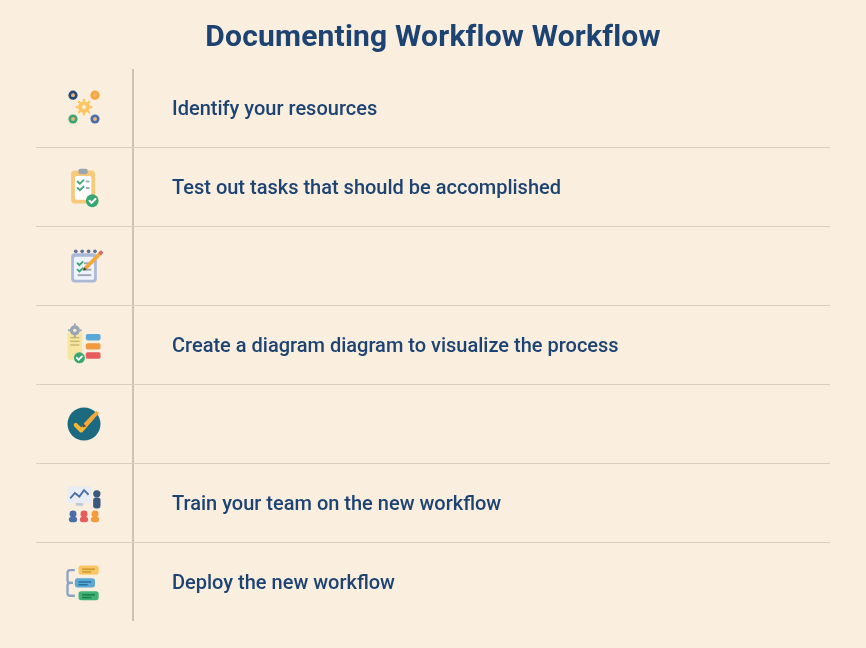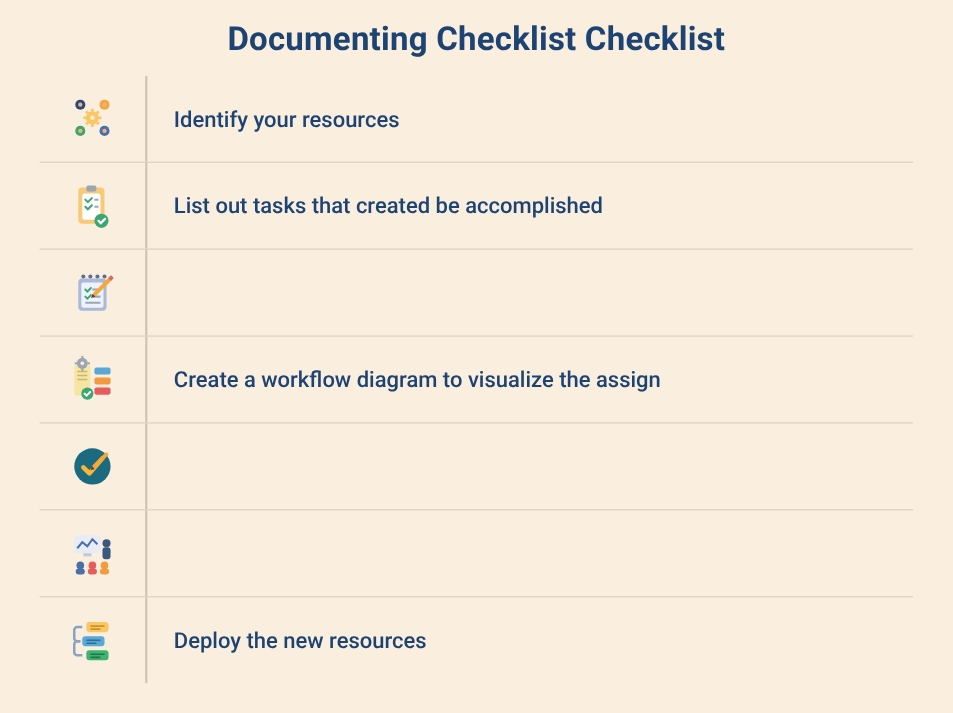--- a/index.html
+++ b/index.html
@@ -37,36 +37,36 @@
     width: 96px;
     min-width: 96px;
     height: 100%;
     display: flex;
     align-items: center;
     justify-content: center;
     border-right: 2px solid #cfc3b3;
   }
   .text-cell {
     flex: 1;
-    padding-left: 24px;
+    padding-left: 38px;
     color: #1d4373;
     font-size: 20px;
     font-weight: 500;
   }
   svg.icon {
     width: 44px;
     height: 44px;
     display: block;
   }
 </style>
 </head>
 <body>
 
 <div class="wrap">
-  <h1 class="title">Documenting Checklist Checklist</h1>
+  <h1 class="title">Documenting Workflow Workflow</h1>
 
   <div class="list">
 
     <div class="row">
       <div class="icon-cell">
         <svg class="icon" viewBox="0 0 48 48">
 
           <circle cx="12" cy="10" r="5" fill="#284a78"></circle>
           <circle cx="12" cy="10" r="2.1" fill="#f0b27a"></circle>
           <circle cx="36" cy="10" r="5" fill="#f6a73c"></circle>
@@ -99,21 +99,21 @@
           <rect x="14" y="12" width="18" height="26" rx="2" fill="#ffffff"></rect>
           <rect x="18" y="4" width="10" height="6" rx="2" fill="#9aa6b2"></rect>
           <path d="M17 18 l2.5 2.5 l4-4" stroke="#3aa772" stroke-width="2" fill="none" stroke-linecap="round"></path>
           <line x1="26" y1="18" x2="30" y2="18" stroke="#9aa6b2" stroke-width="2"></line>
           <path d="M17 25 l2.5 2.5 l4-4" stroke="#3aa772" stroke-width="2" fill="none" stroke-linecap="round"></path>
           <line x1="26" y1="25" x2="30" y2="25" stroke="#9aa6b2" stroke-width="2"></line>
           <circle cx="33" cy="39" r="7" fill="#3aa772"></circle>
           <path d="M30 39 l2.3 2.3 l4.2-4.2" stroke="#fff" stroke-width="2.2" fill="none" stroke-linecap="round"></path>
         </svg>
       </div>
-      <div class="text-cell">List out tasks that created be accomplished</div>
+      <div class="text-cell">Test out tasks that should be accomplished</div>
     </div>
 
     <div class="row">
       <div class="icon-cell">
         <svg class="icon" viewBox="0 0 48 48">
           <rect x="10" y="10" width="28" height="32" rx="4" fill="#aab9d8"></rect>
           <rect x="13" y="14" width="22" height="25" rx="2" fill="#eef2fb"></rect>
           <circle cx="15" cy="8" r="2" fill="#5a6e96"></circle>
           <circle cx="22" cy="8" r="2" fill="#5a6e96"></circle>
           <circle cx="29" cy="8" r="2" fill="#5a6e96"></circle>
@@ -147,21 +147,21 @@
             <rect x="-7.5" y="-1" width="2.2" height="2" fill="#9aa6b2"></rect>
             <rect x="5.3" y="-1" width="2.2" height="2" fill="#9aa6b2"></rect>
           </g>
           <rect x="26" y="12" width="16" height="7" rx="2" fill="#5aa8d6"></rect>
           <rect x="26" y="22" width="16" height="7" rx="2" fill="#f29a3e"></rect>
           <rect x="26" y="32" width="16" height="7" rx="2" fill="#e65b5b"></rect>
           <circle cx="19" cy="38" r="6" fill="#3aa772"></circle>
           <path d="M16.2 38 l2 2 l3.6-3.6" stroke="#fff" stroke-width="2" fill="none" stroke-linecap="round"></path>
         </svg>
       </div>
-      <div class="text-cell">Create a workflow diagram to visualize the assign</div>
+      <div class="text-cell">Create a diagram diagram to visualize the process</div>
     </div>
 
     <div class="row">
       <div class="icon-cell">
         <svg class="icon" viewBox="0 0 48 48">
           <circle cx="24" cy="24" r="18" fill="#1b6a80"></circle>
           <path d="M15 25 l6 6 l13 -15" stroke="#f7b733" stroke-width="4.5" fill="none" stroke-linecap="round" stroke-linejoin="round"></path>
           <g transform="rotate(45 32 18)">
             <rect x="30" y="8" width="4" height="20" rx="1" fill="#f6a73c"></rect>
             <polygon points="30,28 34,28 32,32" fill="#5a4030"></polygon>
@@ -182,35 +182,36 @@
           <rect x="34" y="18" width="8" height="12" rx="3" fill="#3b587f"></rect>
 
           <circle cx="12" cy="36" r="3.8" fill="#4a6ea9"></circle>
           <rect x="7.5" y="39" width="9" height="6" rx="3" fill="#4a6ea9"></rect>
           <circle cx="24" cy="36" r="3.8" fill="#e65b5b"></circle>
           <rect x="19.5" y="39" width="9" height="6" rx="3" fill="#e65b5b"></rect>
           <circle cx="36" cy="36" r="3.8" fill="#f29a3e"></circle>
           <rect x="31.5" y="39" width="9" height="6" rx="3" fill="#f29a3e"></rect>
         </svg>
       </div>
+      <div class="text-cell">Train your team on the new workflow</div>
     </div>
 
     <div class="row">
       <div class="icon-cell">
         <svg class="icon" viewBox="0 0 48 48">
           <rect x="18" y="6" width="22" height="10" rx="3" fill="#fbc764"></rect>
           <line x1="22" y1="10" x2="36" y2="10" stroke="#c8962a" stroke-width="1.6"></line>
           <line x1="22" y1="13" x2="32" y2="13" stroke="#c8962a" stroke-width="1.6"></line>
           <rect x="14" y="20" width="22" height="10" rx="3" fill="#5aa8d6"></rect>
           <line x1="18" y1="24" x2="32" y2="24" stroke="#2b6e98" stroke-width="1.6"></line>
           <line x1="18" y1="27" x2="28" y2="27" stroke="#2b6e98" stroke-width="1.6"></line>
           <rect x="18" y="34" width="22" height="10" rx="3" fill="#3fb274"></rect>
           <line x1="22" y1="38" x2="36" y2="38" stroke="#1d7a47" stroke-width="1.6"></line>
           <line x1="22" y1="41" x2="32" y2="41" stroke="#1d7a47" stroke-width="1.6"></line>
           <path d="M14 11 h-5 a3 3 0 0 0 -3 3 v8 a3 3 0 0 0 3 3 h3" stroke="#8aa4bf" stroke-width="2.5" fill="none"></path>
           <path d="M14 39 h-5 a3 3 0 0 1 -3 -3 v-8 a3 3 0 0 1 3 -3 h3" stroke="#8aa4bf" stroke-width="2.5" fill="none"></path>
         </svg>
       </div>
-      <div class="text-cell">Deploy the new resources</div>
+      <div class="text-cell">Deploy the new workflow</div>
     </div>
 
   </div>
 </div>
 
 </body></html>

